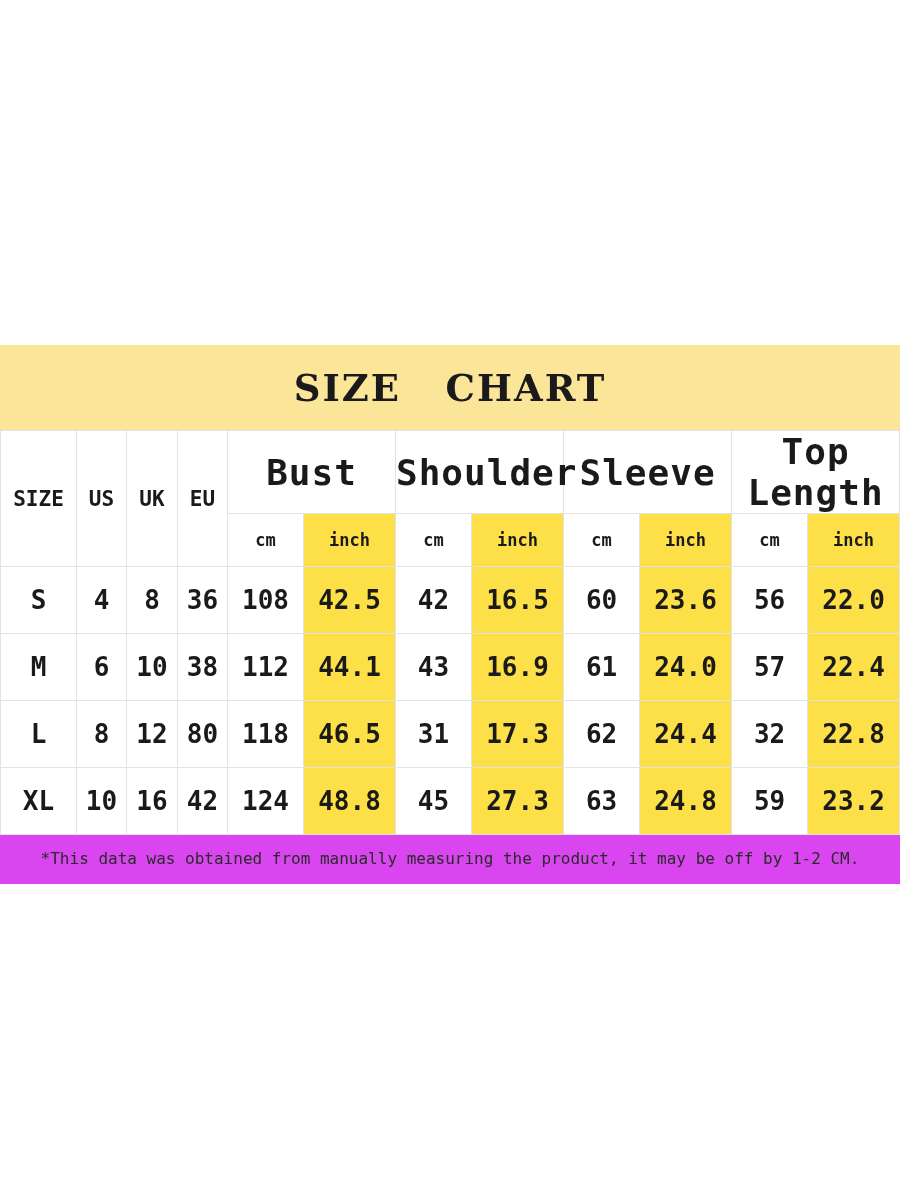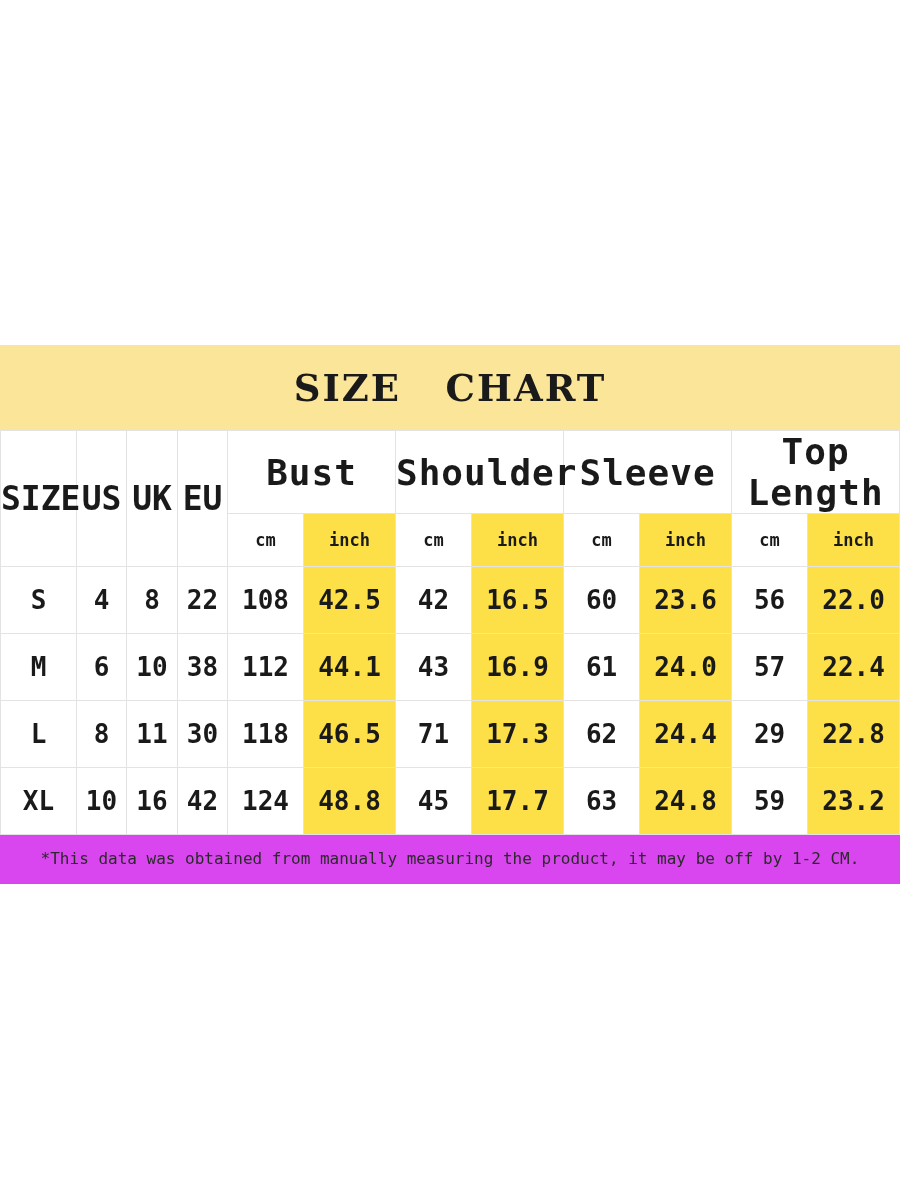--- a/index.html
+++ b/index.html
@@ -68,21 +68,21 @@
     font-size: 36px;
     letter-spacing: 1px;
   }
 
   .hdr-unit {
     height: 52px;
     font-size: 17px;
   }
 
   .hdr-label {
-    font-size: 33px;
+    font-size: 21px;
     letter-spacing: 0px;
   }
 
   tbody td {
     height: 66px;
     font-size: 26px;
   }
 
   .hl {
     background: #fde047;
@@ -168,21 +168,21 @@
           <th class="hdr-unit hl">inch</th>
           <th class="hdr-unit">cm</th>
           <th class="hdr-unit hl">inch</th>
         </tr>
       </thead>
       <tbody>
         <tr>
           <td>S</td>
           <td>4</td>
           <td>8</td>
-          <td>22</td>
+          <td>36</td>
           <td>108</td>
           <td class="hl">42.5</td>
           <td>42</td>
           <td class="hl">16.5</td>
           <td>60</td>
           <td class="hl">23.6</td>
           <td>56</td>
           <td class="hl">22.0</td>
         </tr>
         <tr>
@@ -195,40 +195,40 @@
           <td>43</td>
           <td class="hl">16.9</td>
           <td>61</td>
           <td class="hl">24.0</td>
           <td>57</td>
           <td class="hl">22.4</td>
         </tr>
         <tr>
           <td>L</td>
           <td>8</td>
-          <td>11</td>
-          <td>30</td>
+          <td>12</td>
+          <td>80</td>
           <td>118</td>
           <td class="hl">46.5</td>
-          <td>71</td>
+          <td>31</td>
           <td class="hl">17.3</td>
           <td>62</td>
           <td class="hl">24.4</td>
-          <td>29</td>
+          <td>32</td>
           <td class="hl">22.8</td>
         </tr>
         <tr>
           <td>XL</td>
           <td>10</td>
           <td>16</td>
           <td>42</td>
           <td>124</td>
           <td class="hl">48.8</td>
           <td>45</td>
-          <td class="hl">17.7</td>
+          <td class="hl">27.3</td>
           <td>63</td>
           <td class="hl">24.8</td>
           <td>59</td>
           <td class="hl">23.2</td>
         </tr>
       </tbody>
     </table>
 
     <div class="note-band">
       <span class="note-text">*This data was obtained from manually measuring the product, it may be off by 1-2 CM.</span>

